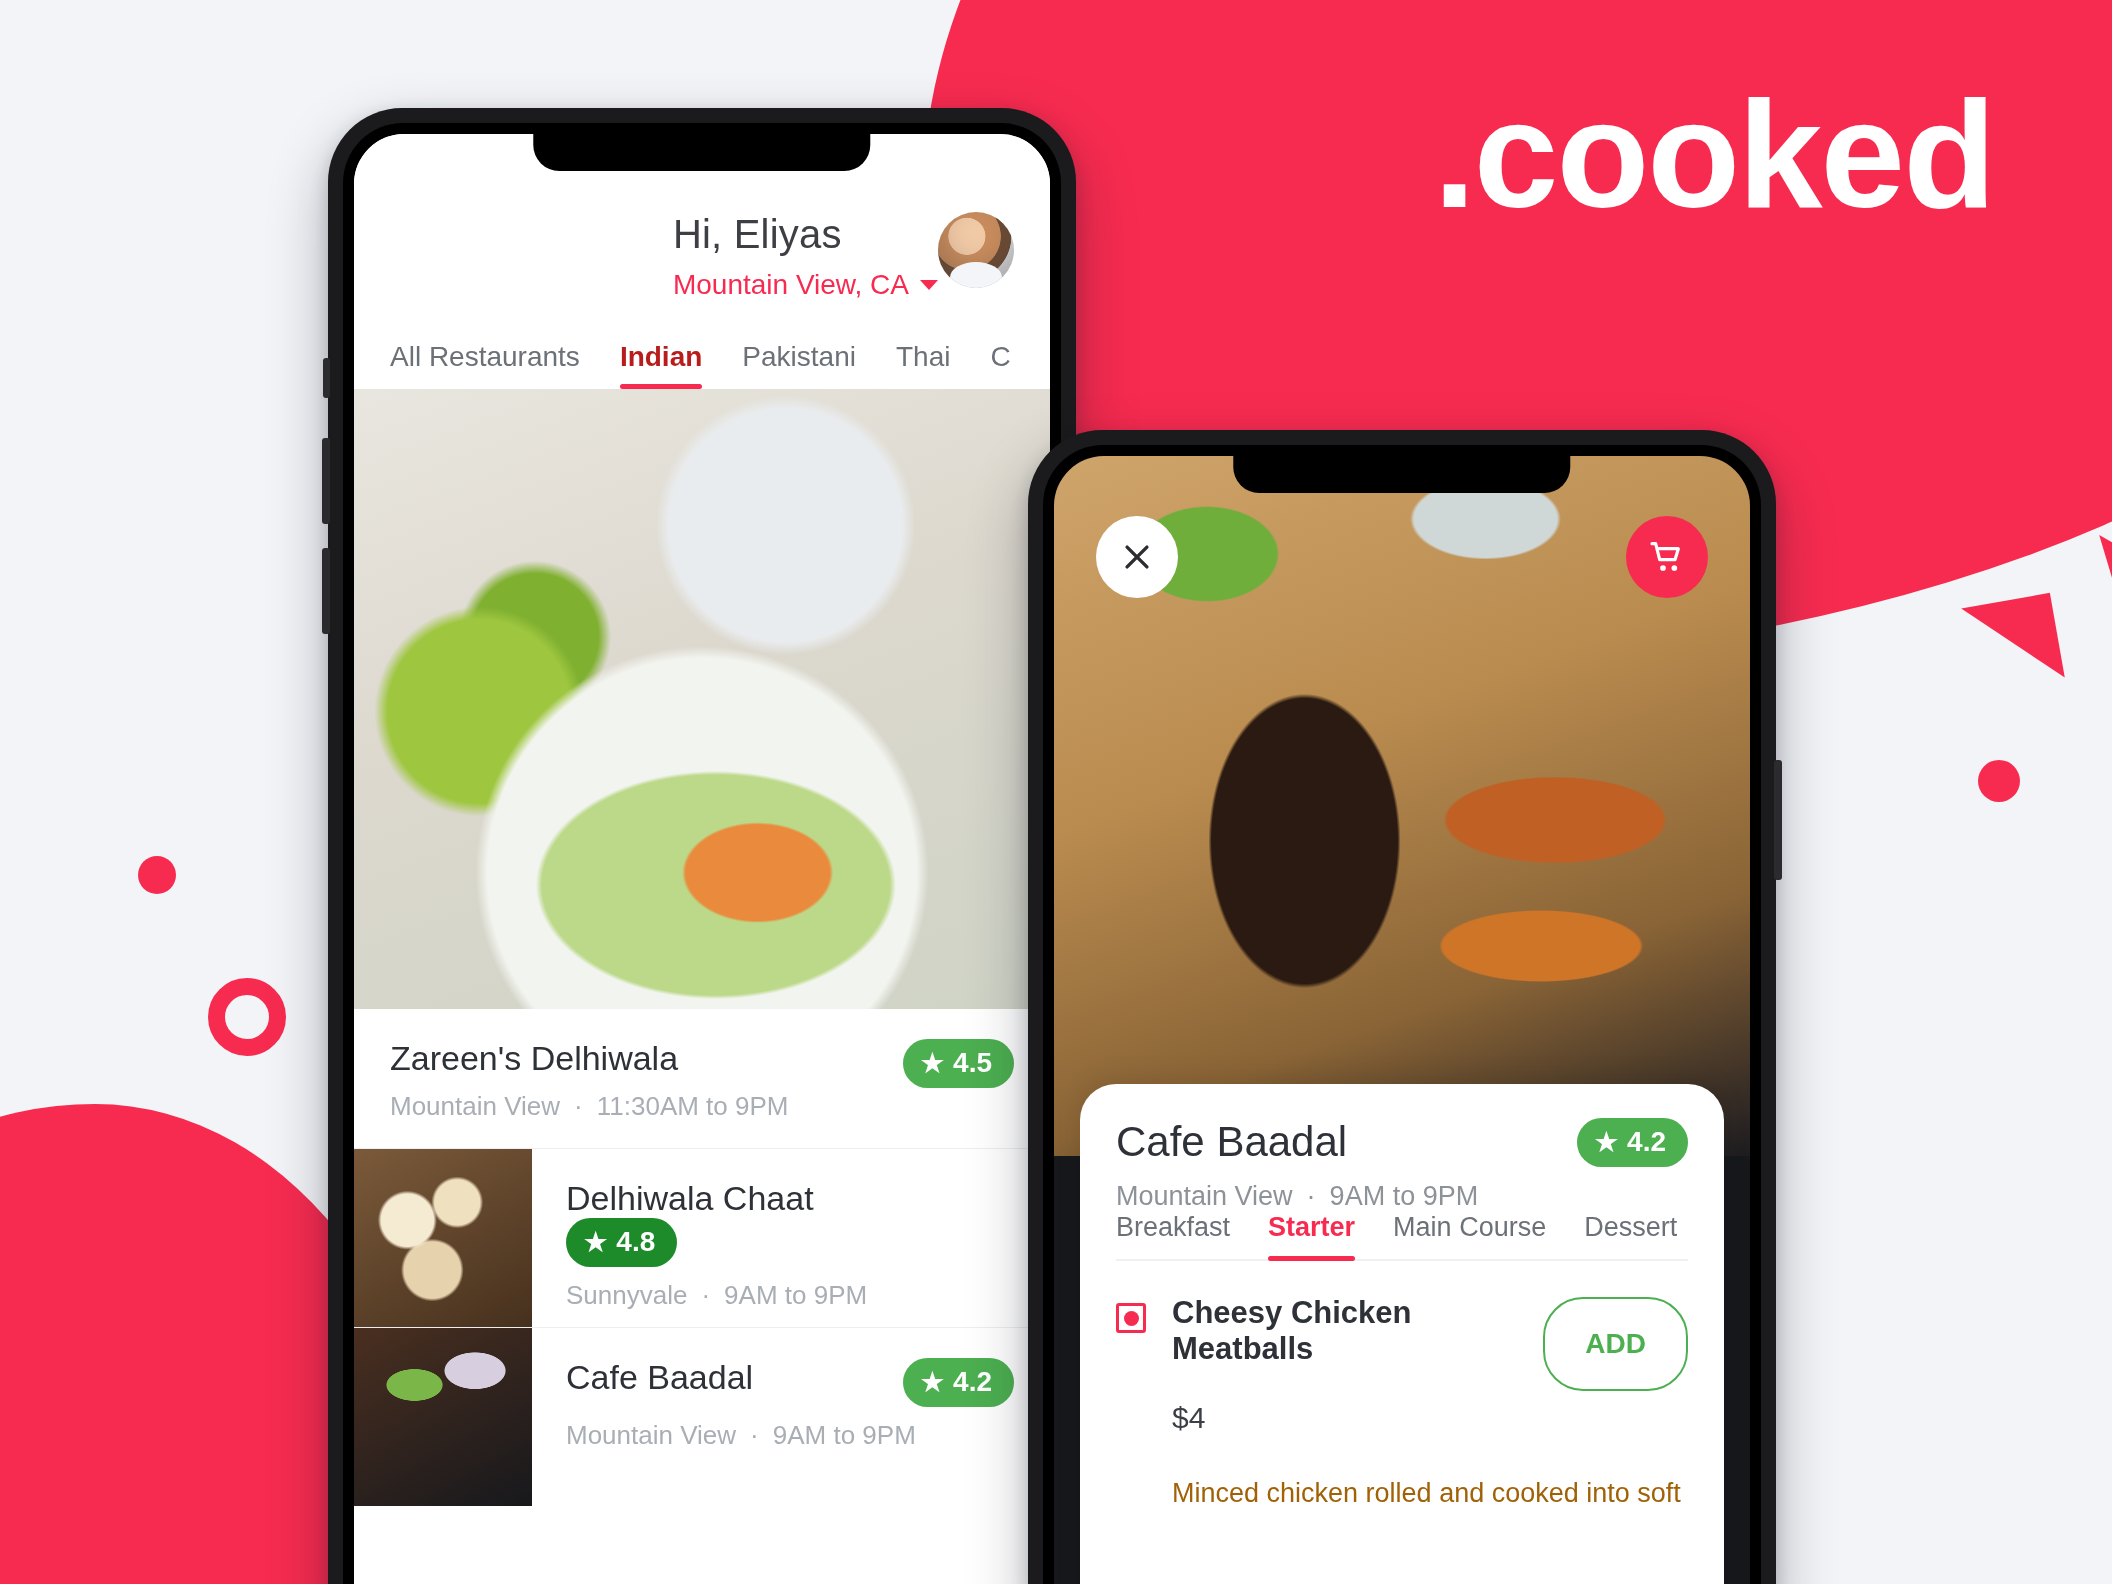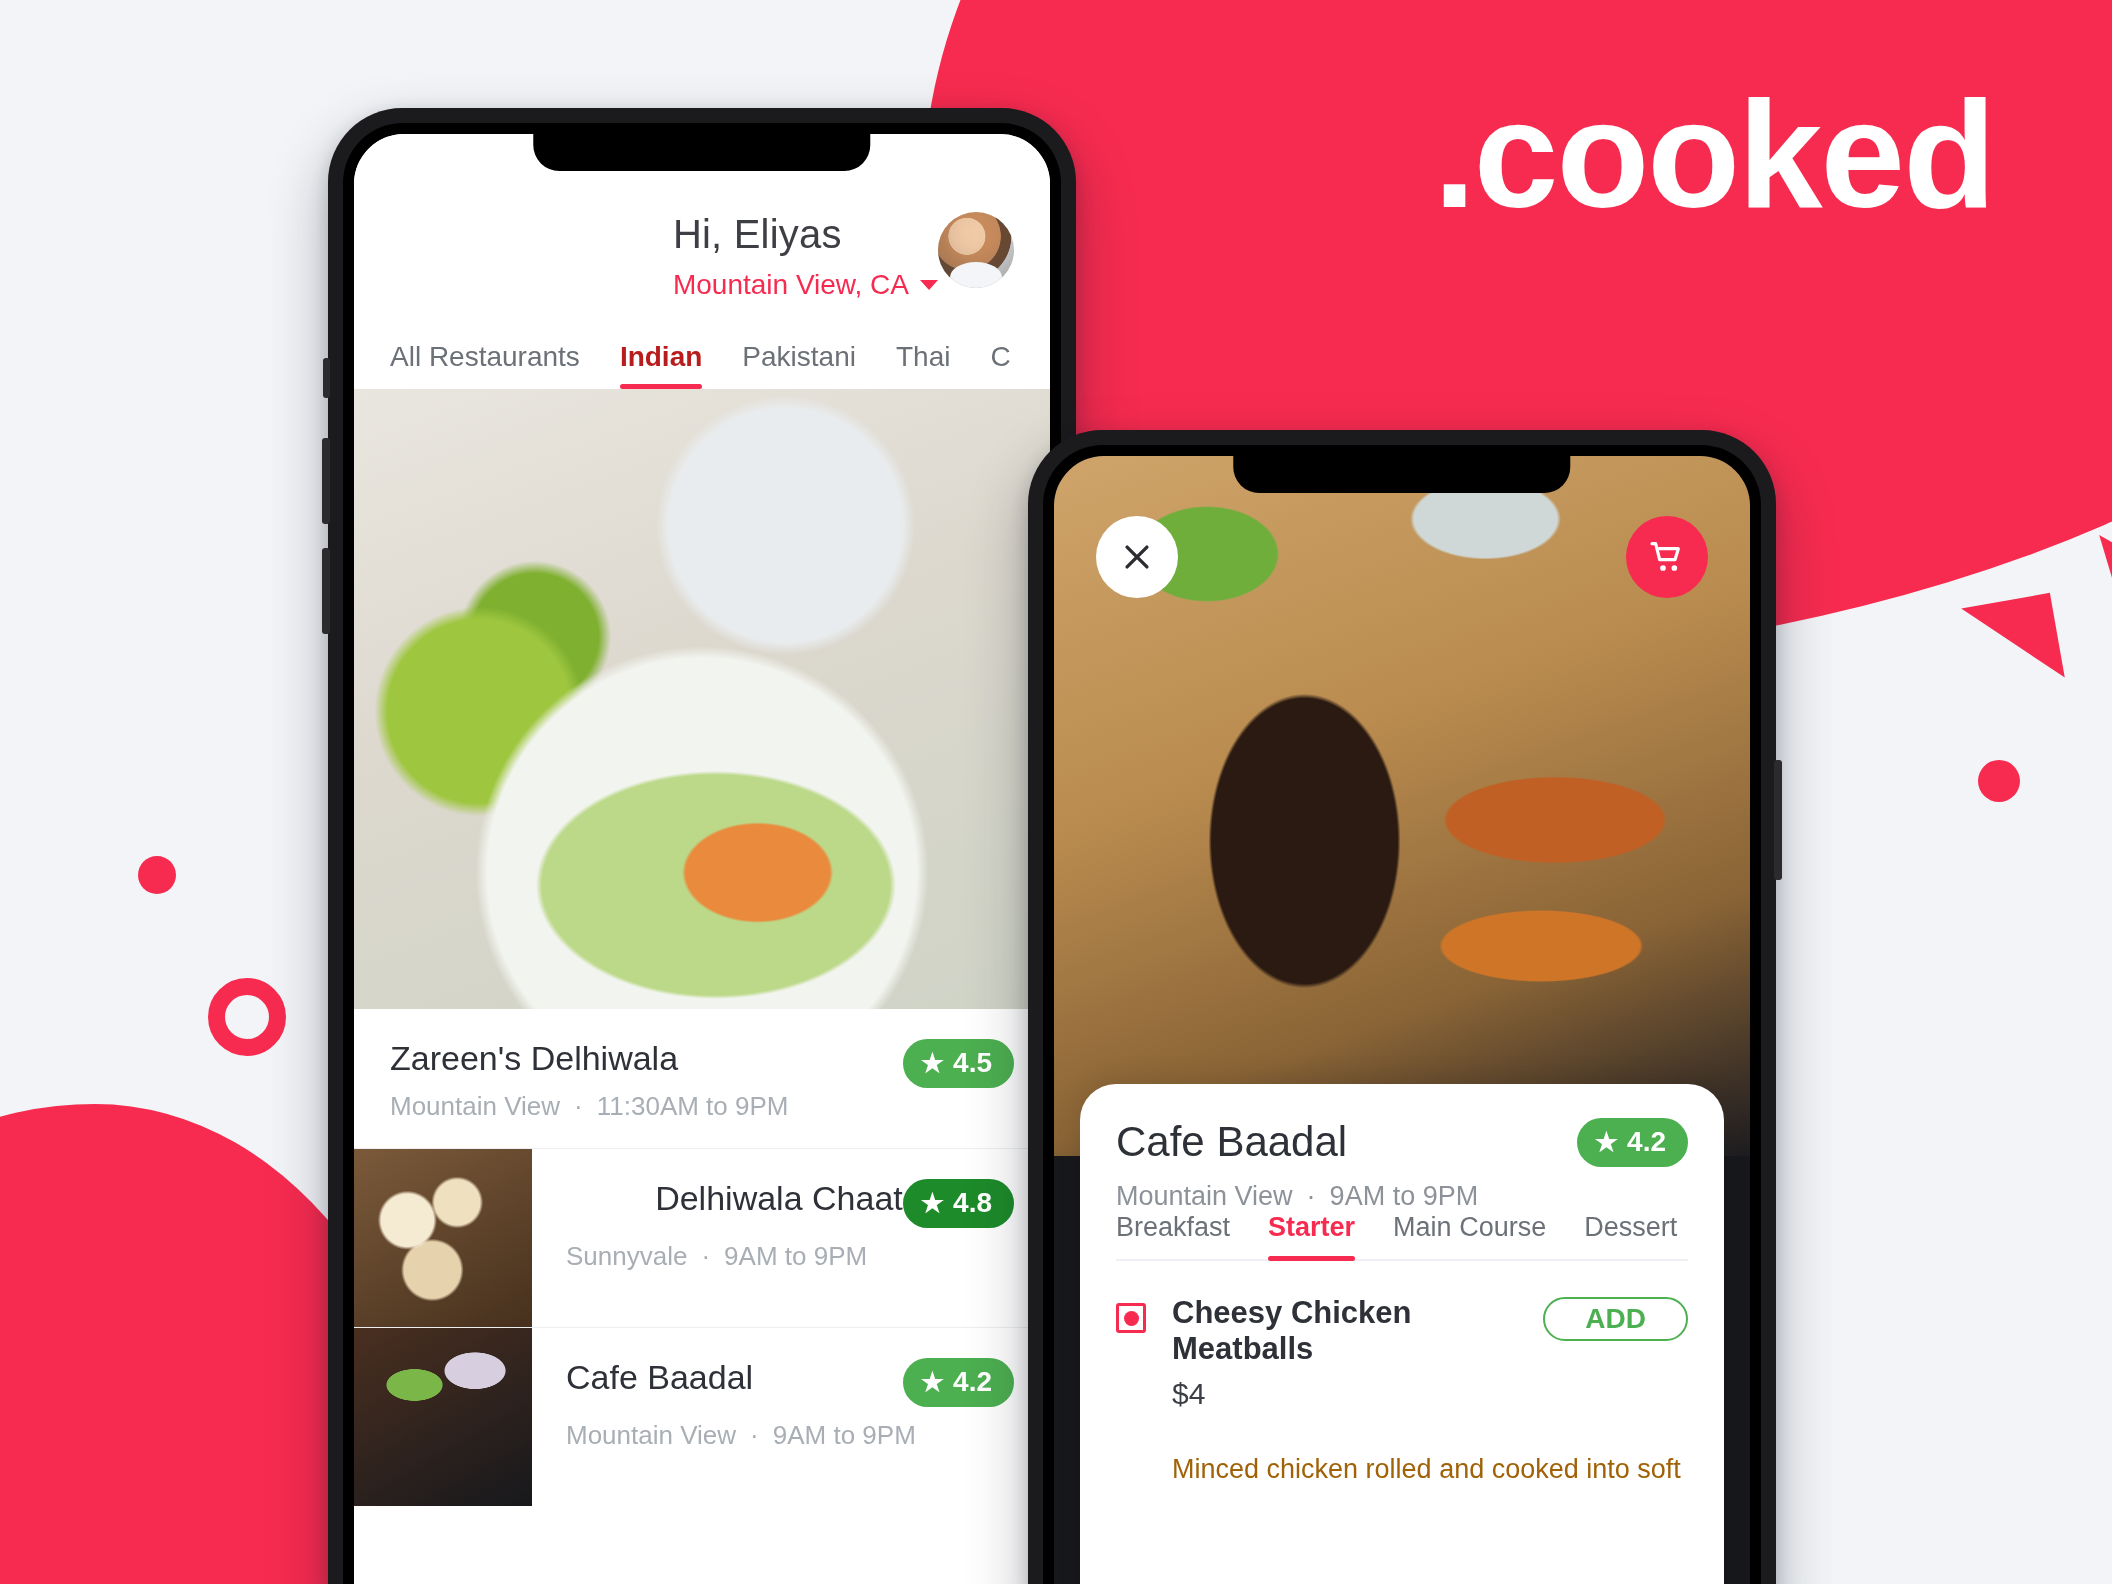--- a/index.html
+++ b/index.html
@@ -185,21 +185,21 @@
     width: 30px; height: 30px; border: 3px solid #f72b50;
     display: flex; align-items: center; justify-content: center;
     flex: none; margin-top: 8px; border-radius: 3px;
   }
   .veg-mark i { width: 15px; height: 15px; background: #f72b50; border-radius: 50%; display: block; }
   .mi-name { font-size: 31px; color: #2e3137; font-weight: bold; }
   .mi-price { font-size: 30px; color: #3c3f45; margin-top: 10px; }
   .mi-desc { font-size: 27px; color: #a16207; margin-top: 40px; line-height: 1.35; }
   .add-btn {
     border: 2px solid #4caf50; color: #4caf50; background: #fff;
-    border-radius: 40px; padding: 4px 40px; font-size: 28px; font-weight: bold;
+    border-radius: 40px; padding: 29px 40px; font-size: 28px; font-weight: bold;
     flex: none; margin-left: auto; margin-top: 2px;
   }
   .hide-ovf { overflow: hidden; }
 </style>
 </head>
 <body>
 
 <div id="stage">
 
   <div class="blob-tr"></div>
@@ -255,21 +255,21 @@
           </div>
           <div class="rating">
             <span class="star">★</span>
             <span>4.5</span>
           </div>
         </div>
 
         <div class="list-row">
           <div class="thumb b"></div>
           <div class="list-body">
-            <div style="display:flex; justify-content:flex-end; align-items:flex-start;">
+            <div style="display:flex; justify-content:flex-end; align-items:flex-start;flex-direction:column;">
               <div class="rest-name">Delhiwala Chaat</div>
               <div class="rating dark">
                 <span class="star">★</span>
                 <span>4.8</span>
               </div>
             </div>
             <div class="rest-sub">
               <span>Sunnyvale</span><span class="dotsep">·</span><span>9AM to 9PM</span>
             </div>
           </div>

